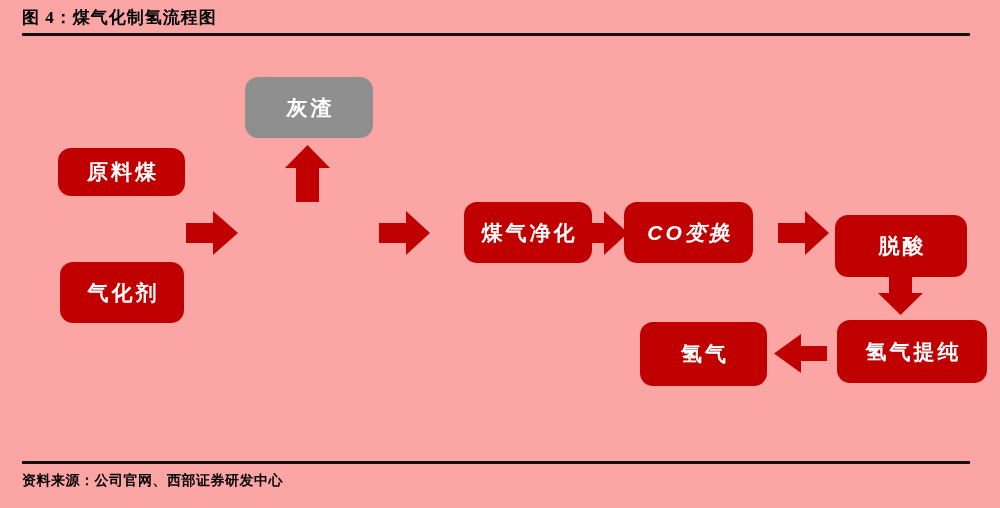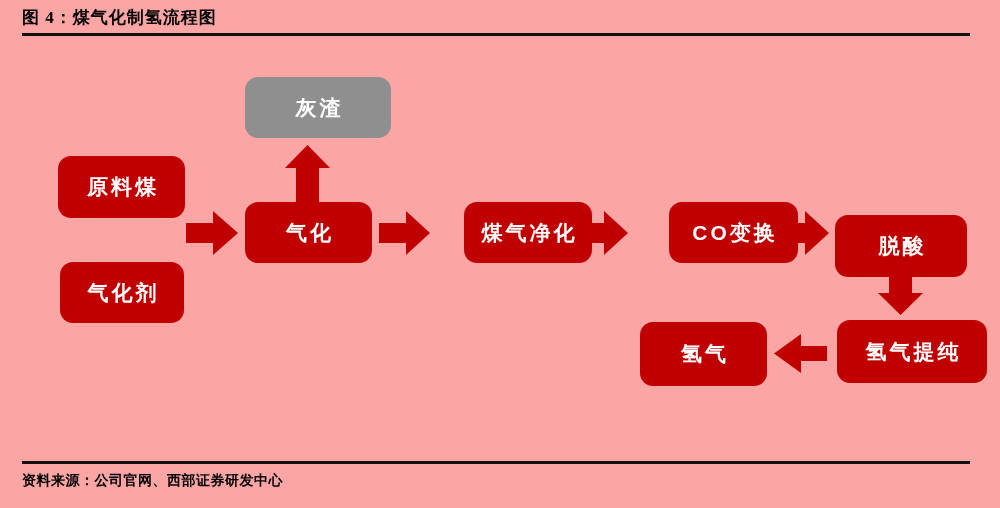--- a/index.html
+++ b/index.html
@@ -53,41 +53,38 @@
 </head>
 <body>
 
 <div class="page">
 
   <div class="figure-title">图 4：煤气化制氢流程图</div>
   <div class="rule rule-top"></div>
 
   <div class="diagram">
 
-    <div class="node" style="left:58px;top:116px;width:127px;height:62px;">
+    <div class="node" style="left:58px;top:108px;width:127px;height:48px;">
       <span>原料煤</span>
     </div>
 
     <div class="node" style="left:60px;top:222px;width:124px;height:61px;">
       <span>气化剂</span>
     </div>
 
-    <div class="node gray" style="left:245px;top:37px;width:146px;height:61px;">
+    <div class="node gray" style="left:245px;top:37px;width:128px;height:61px;">
       <span>灰渣</span>
     </div>
 
-    <div class="node" style="left:245px;top:162px;width:127px;height:61px;">
-      <span>气化</span>
-    </div>
 
     <div class="node" style="left:464px;top:162px;width:128px;height:61px;">
       <span>煤气净化</span>
     </div>
 
-    <div class="node" style="left:669px;top:162px;width:129px;height:61px;">
+    <div class="node" style="left:624px;top:162px;width:129px;height:61px;font-style:italic;">
       <span>CO变换</span>
     </div>
 
     <div class="node" style="left:835px;top:162px;width:132px;height:62px;margin-top:13px;">
       <span>脱酸</span>
     </div>
 
     <div class="node" style="left:837px;top:280px;width:150px;height:63px;">
       <span>氢气提纯</span>
     </div>

